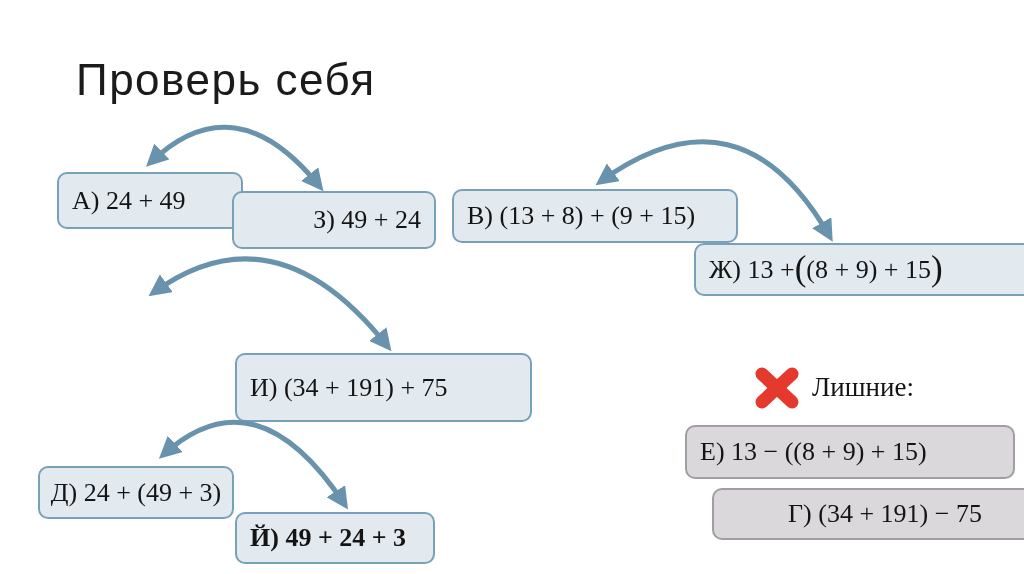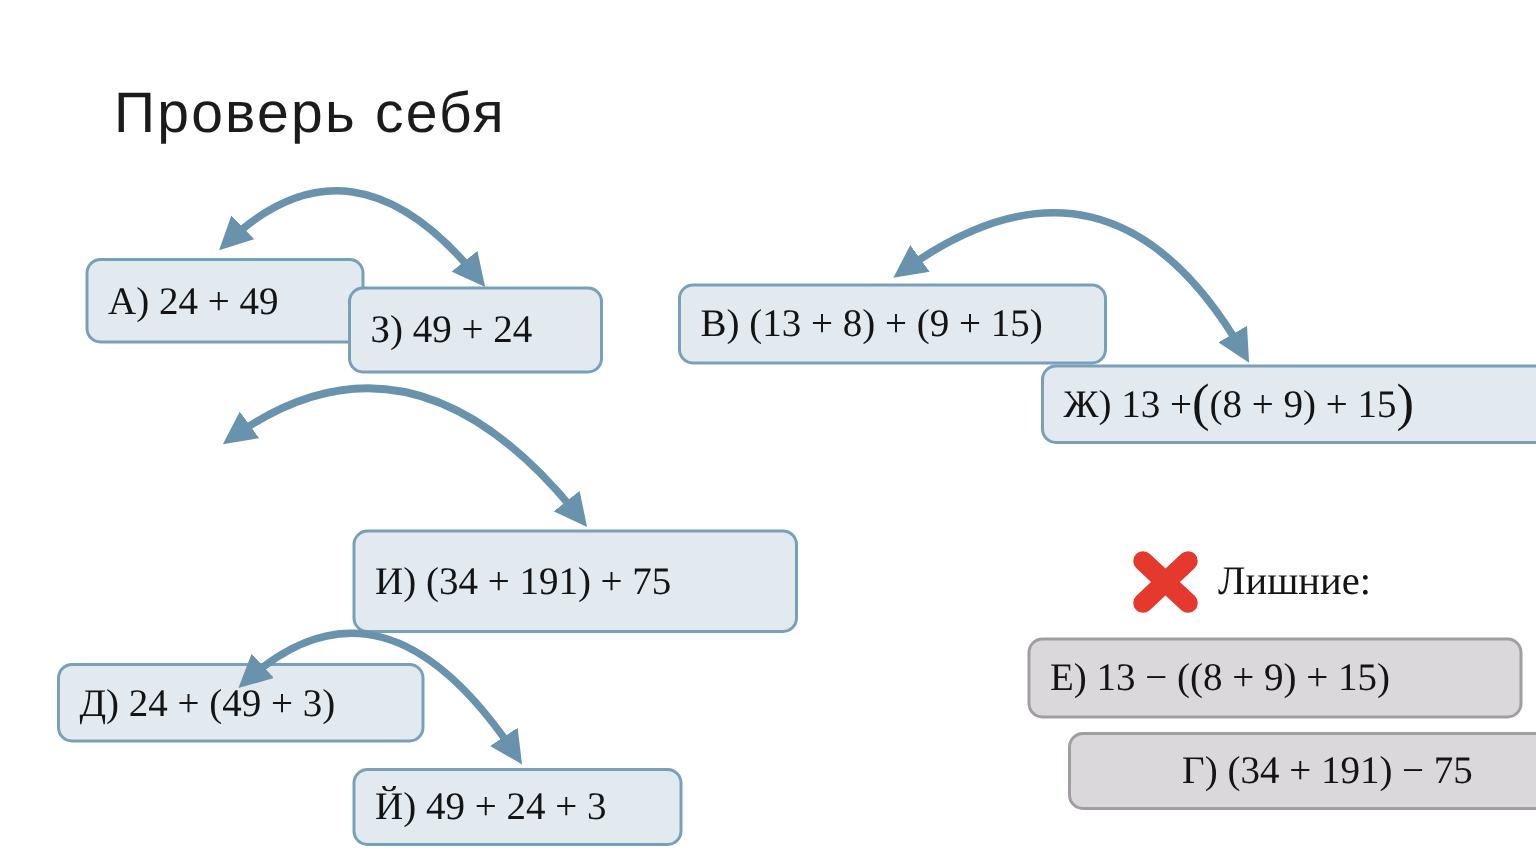--- a/index.html
+++ b/index.html
@@ -20,21 +20,21 @@
     height: 574px;
     background: #ffffff;
     overflow: hidden;
     font-family: "Liberation Serif", "DejaVu Serif", serif;
   }
   .title {
     position: absolute;
     left: 76px;
     top: 55px;
     font-family: "Liberation Sans", "DejaVu Sans", sans-serif;
-    font-size: 38px;
+    font-size: 44px;
     font-weight: 400;
     letter-spacing: 1.5px;
     color: var(--title-text);
     white-space: nowrap;
   }
   .box {
     position: absolute;
     display: flex;
     align-items: center;
     padding: 0 13px;
@@ -50,27 +50,27 @@
     border: 2.5px solid var(--box-blue-border);
   }
   .box.gray {
     background: var(--box-gray-fill);
     border: 2.5px solid var(--box-gray-border);
   }
   .big-paren { font-size: 1.35em; line-height: 0.8; }
 
   
   .box-a  { left: 57px;  top: 172px; width: 186px; height: 57px; }
-  .box-z  { left: 232px; top: 191px; width: 170px; height: 58px; }
+  .box-z  { left: 232px; top: 191px; width: 204px; height: 58px; justify-content: flex-end; }
   .box-v  { left: 452px; top: 189px; width: 286px; height: 54px; }
   .box-zh { left: 658px; top: 243px; width: 340px; height: 53px; margin-left: 36px; }
   .box-b  { left: 18px;  top: 300px; width: 267px; height: 50px; }
   .box-i  { left: 235px; top: 353px; width: 297px; height: 69px; }
-  .box-d  { left: 38px;  top: 442px; width: 245px; height: 53px; }
-  .box-j  { left: 235px; top: 512px; width: 220px; height: 52px; }
+  .box-d  { left: 38px;  top: 466px; width: 196px; height: 53px; justify-content: center; }
+  .box-j  { left: 235px; top: 512px; width: 200px; height: 52px; font-weight: bold; }
   .box-e  { left: 685px; top: 425px; width: 330px; height: 54px; }
   .box-g  { left: 712px; top: 488px; width: 346px; height: 52px; justify-content: center; }
 
   .arrows-layer {
     position: absolute;
     left: 0; top: 0;
     width: 1024px; height: 574px;
     pointer-events: none;
     z-index: 6;
   }

